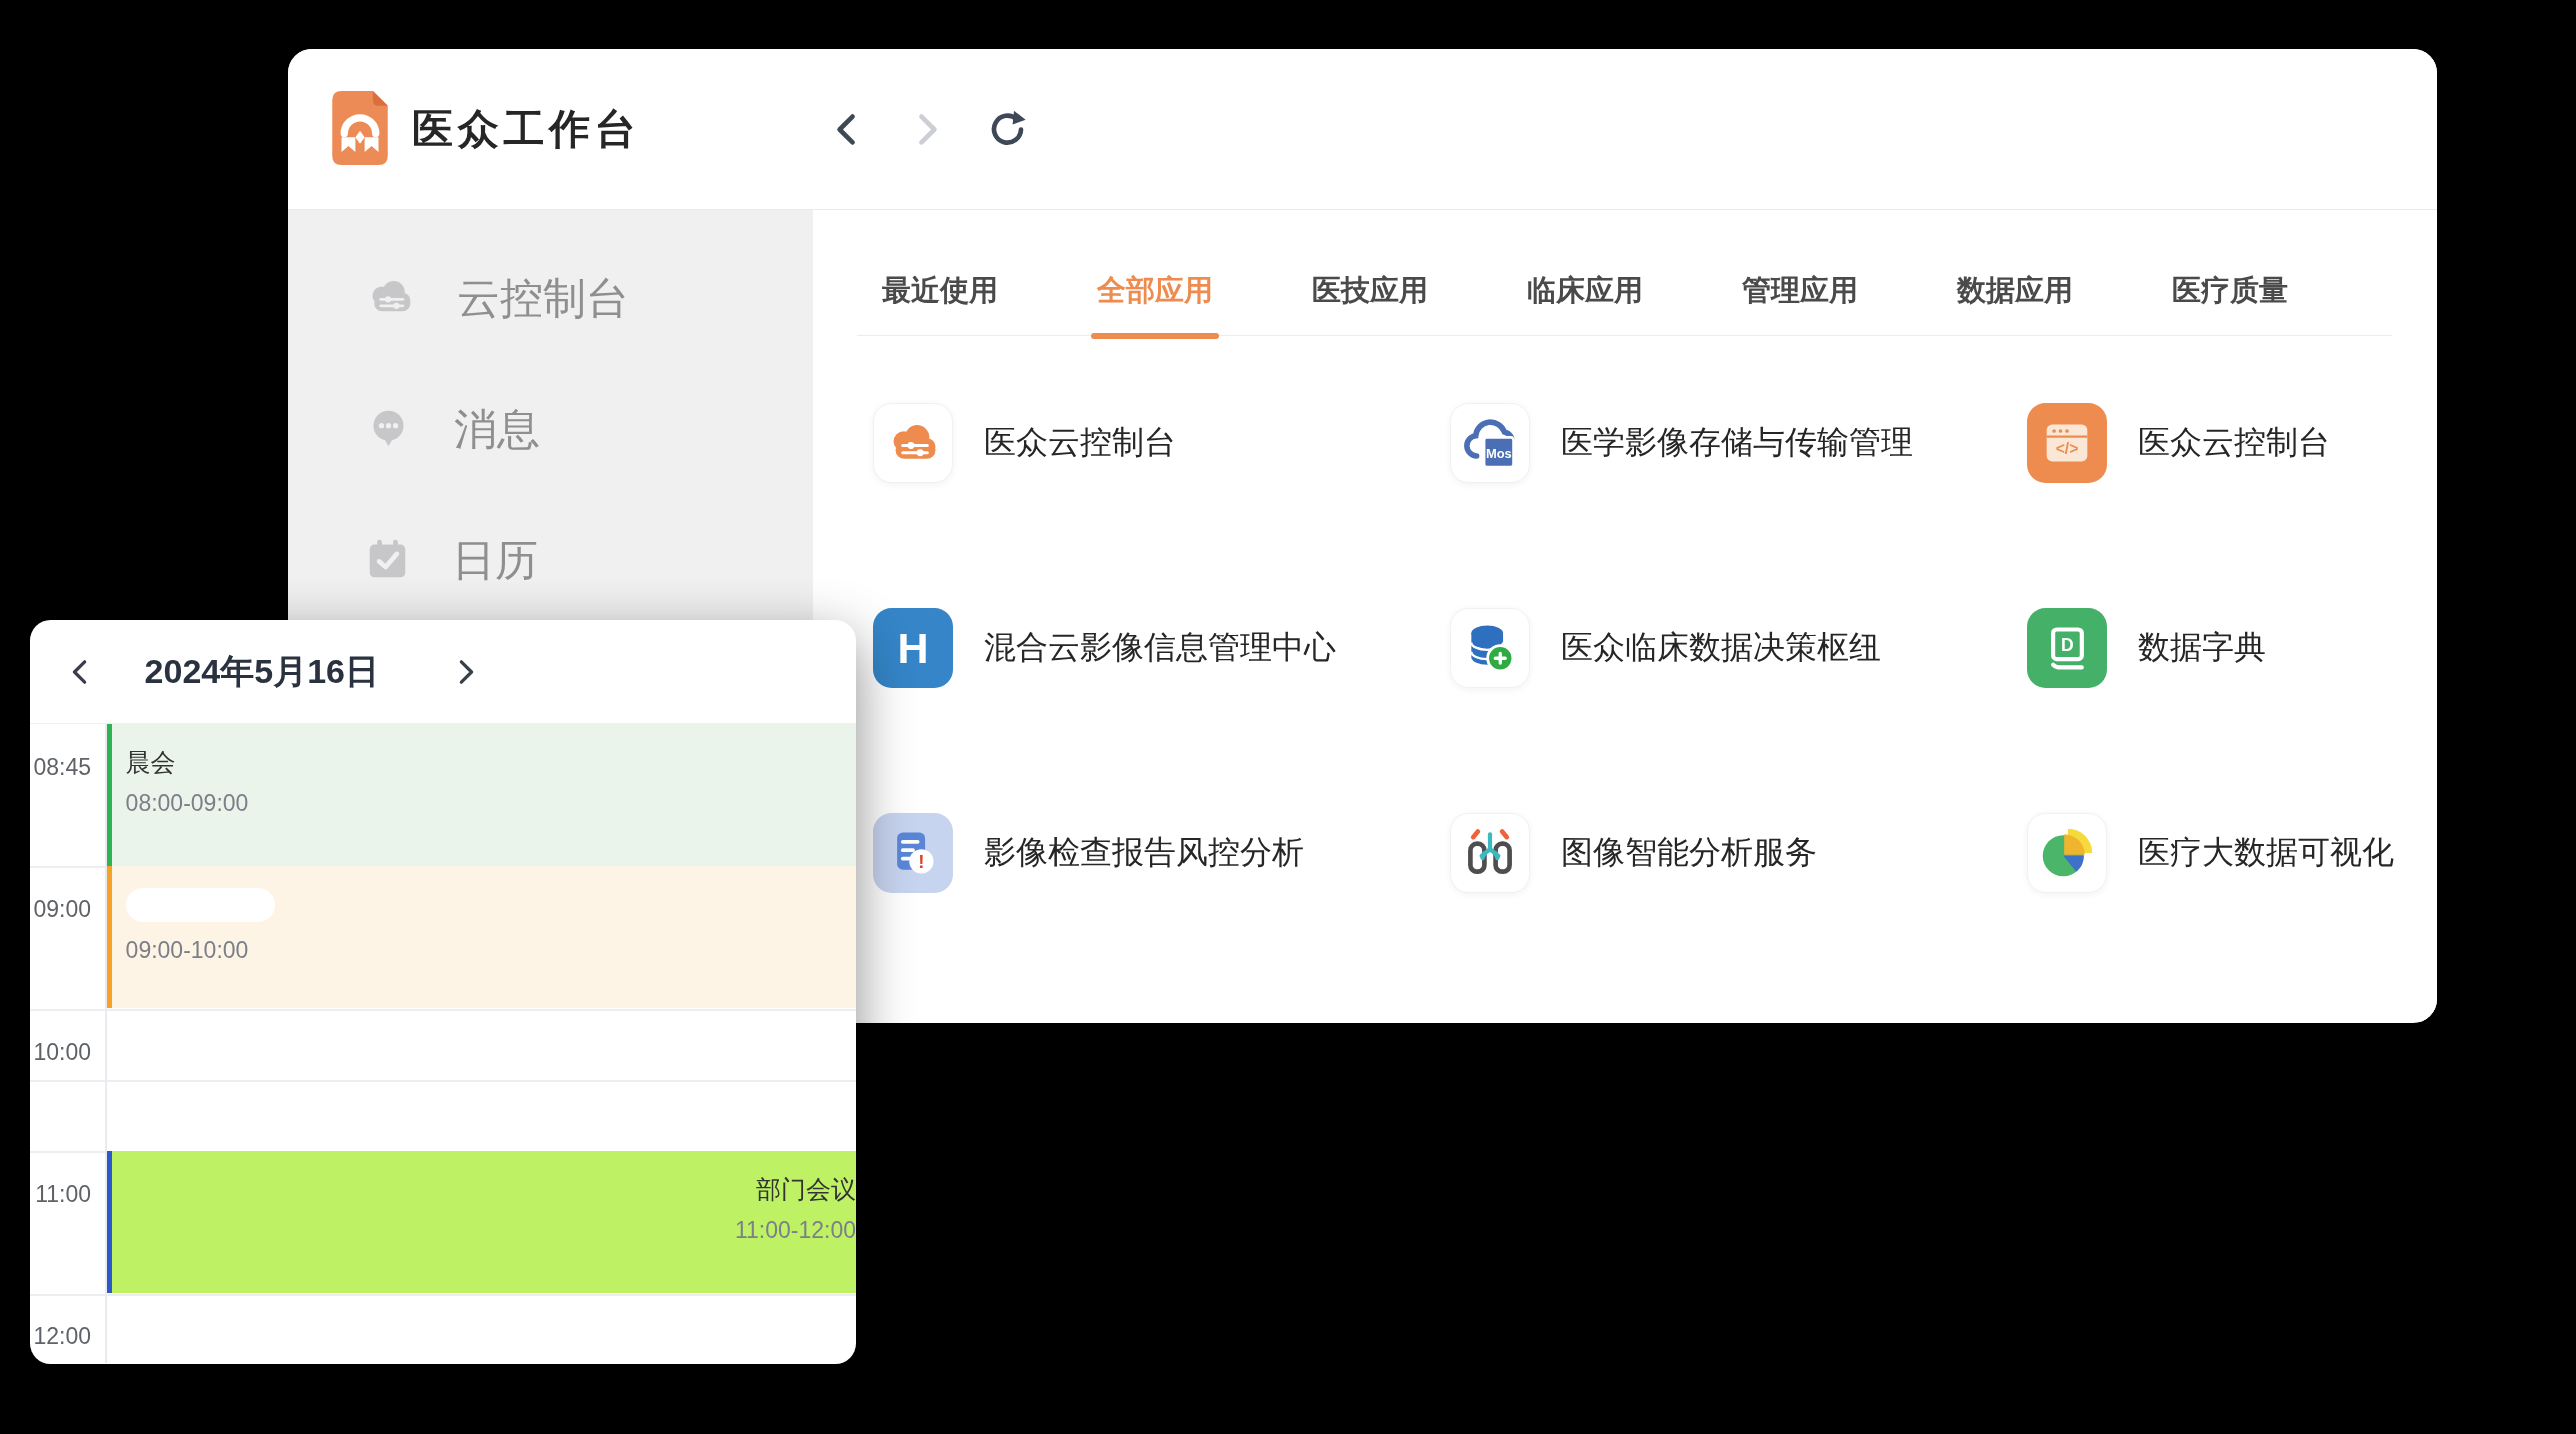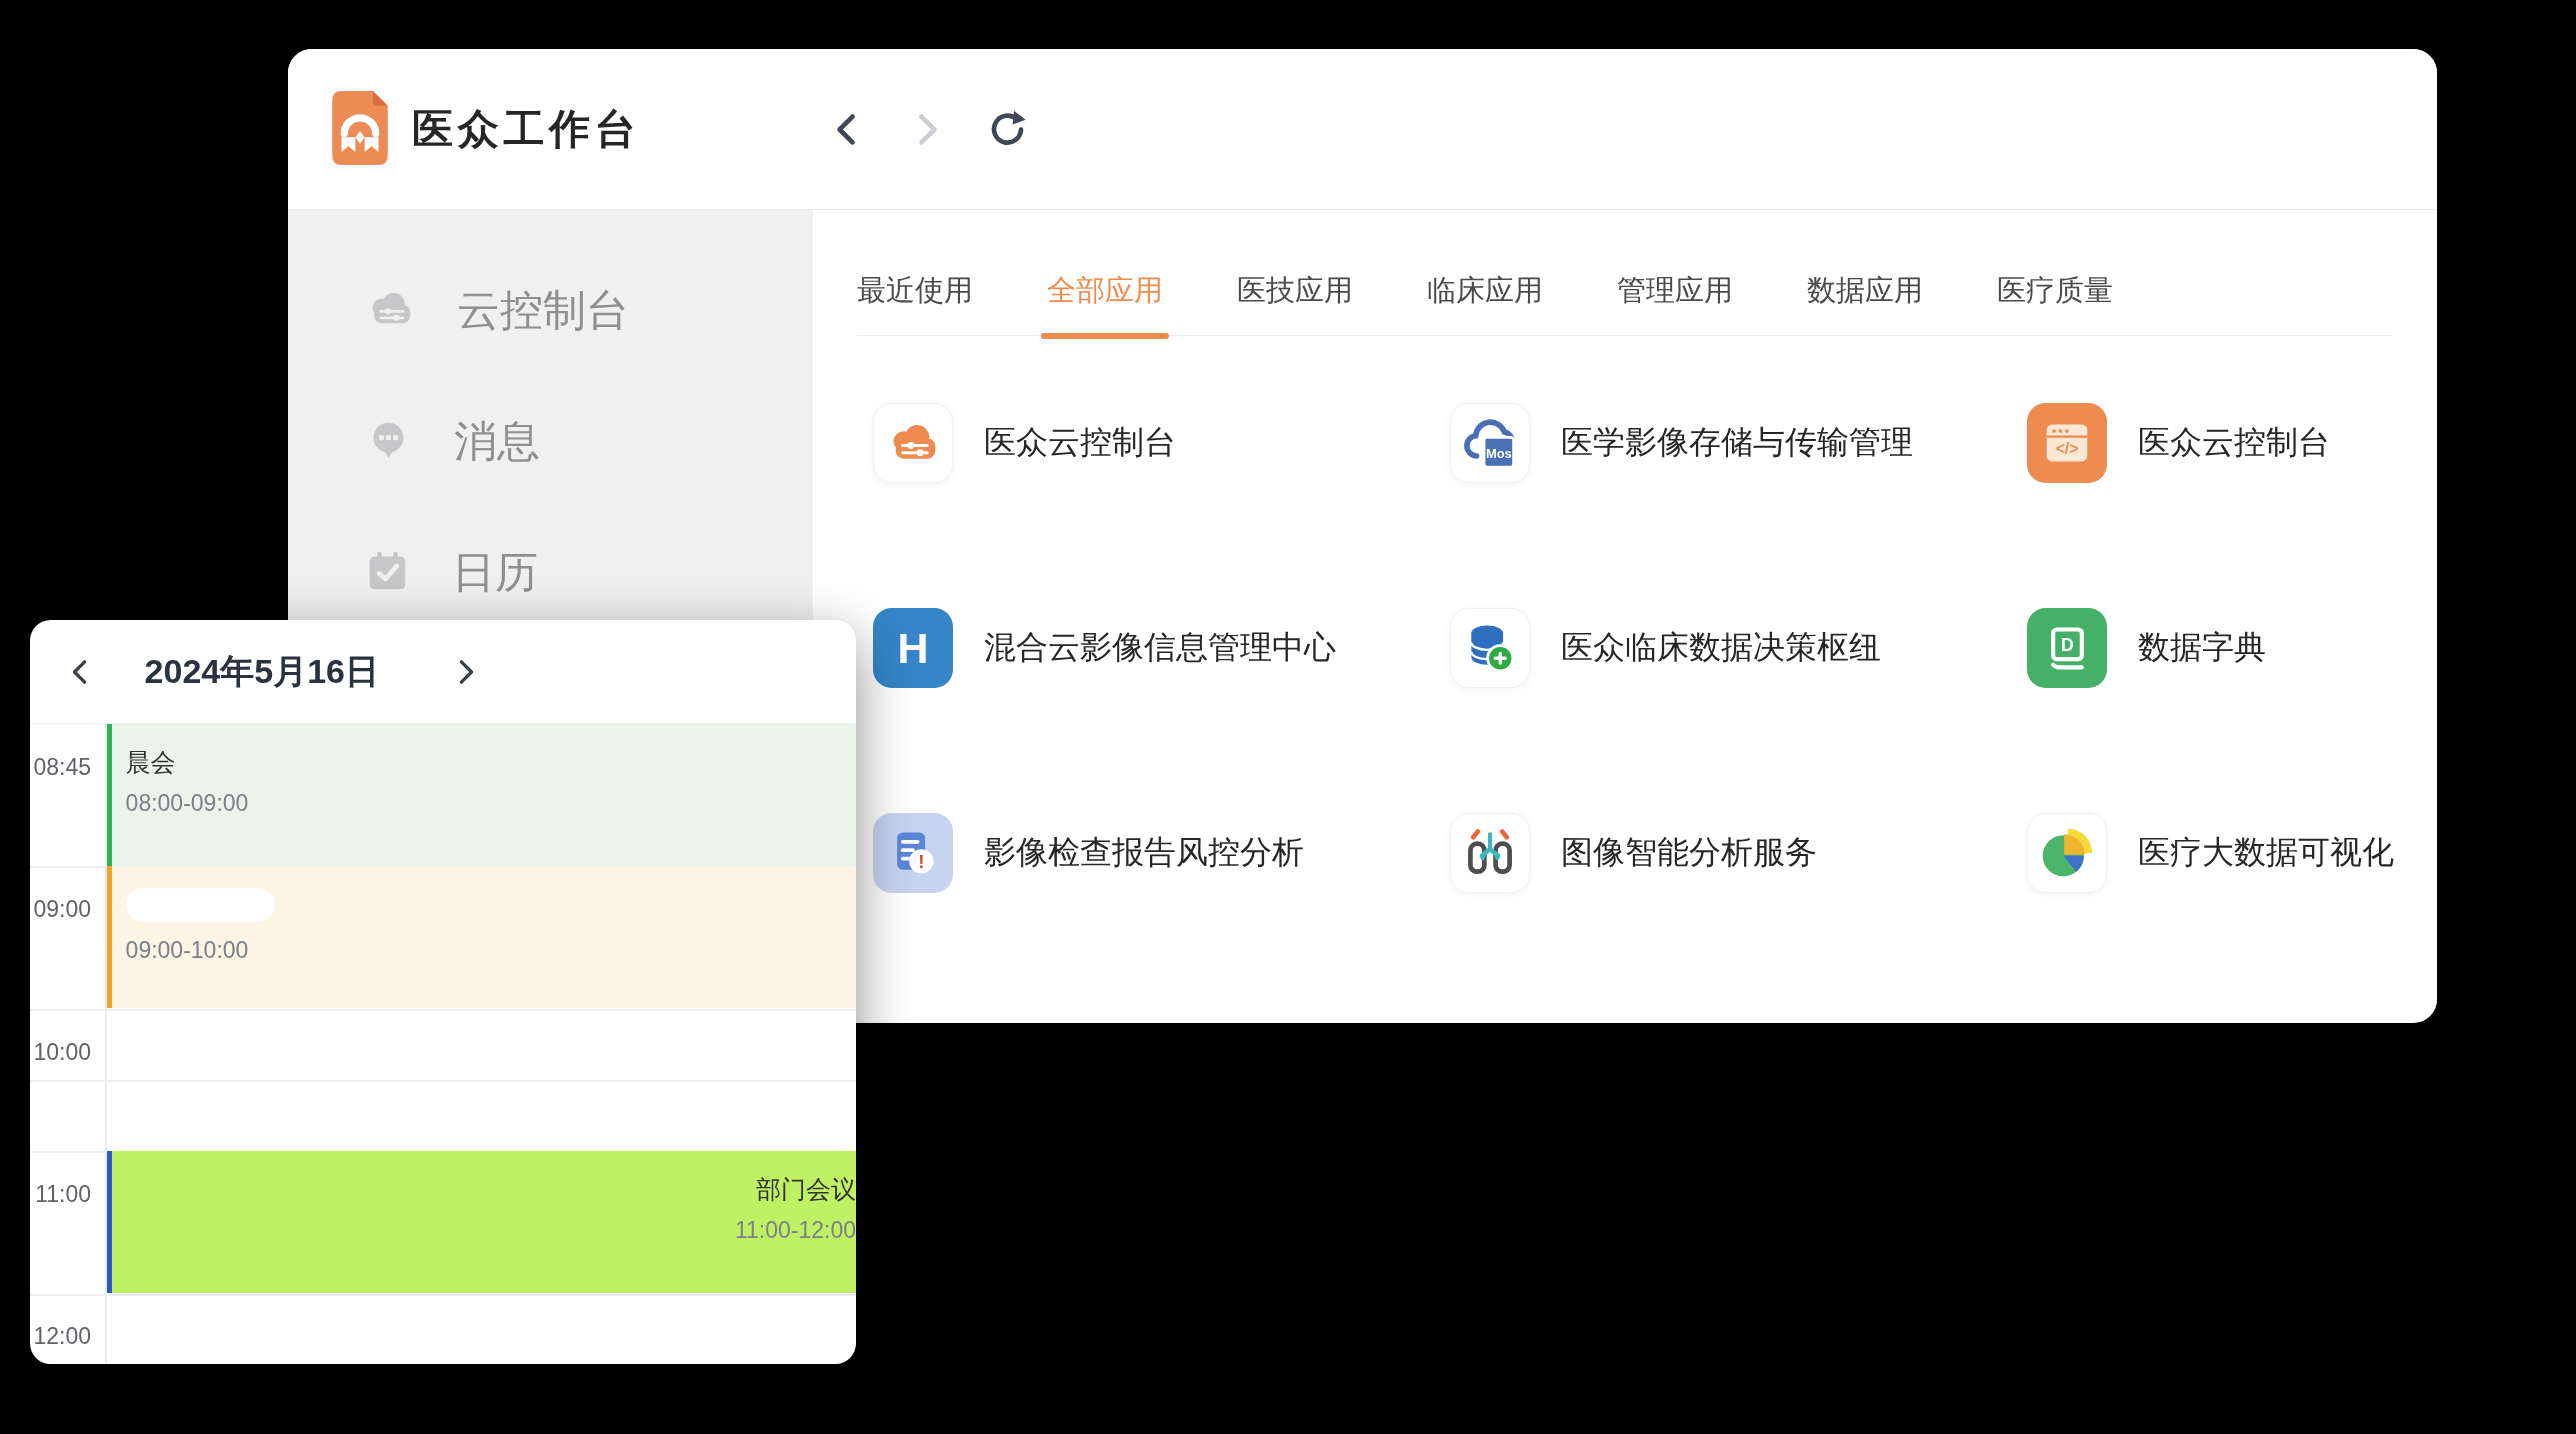--- a/index.html
+++ b/index.html
@@ -12,28 +12,28 @@
             background:#fff; border-radius:24px; overflow:hidden; z-index:1; }
   .titlebar { height:161px; background:#fff; border-bottom:1.9px solid #e9e9e9;
               display:flex; align-items:center; }
   .logo { margin-left:44px; flex:none; }
   .app-title { margin-left:24px; font-size:41px; font-weight:700; color:#262626; letter-spacing:4.7px; }
   .navbtns { margin-left:186px; display:flex; align-items:center; gap:39px; }
   .navbtn { width:41px; height:41px; border:none; background:transparent; cursor:pointer;
             display:flex; align-items:center; justify-content:center; padding:0; }
 
   .winbody { display:flex; height:812px; }
-  .sidebar { width:525px; background:#f0f0f1; padding-top:35px; flex:none; }
+  .sidebar { width:525px; background:#f0f0f1; padding-top:23px; flex:none; }
   .side-item { height:131px; display:flex; align-items:center; gap:43px; padding-left:78px; cursor:pointer; }
   .side-item .slabel { font-size:43px; color:#8f8f8f; }
 
   .content { flex:1; position:relative; background:#fff; min-width:0; }
   .tabs { position:absolute; top:61px; left:44px; right:45px; display:flex; gap:74px;
           border-bottom:1.9px solid #ececec; padding-bottom:24px; }
-  .tab { font-size:29px; color:#4a4a4a; font-weight:400; position:relative; cursor:pointer; white-space:nowrap; }
+  .tab { font-size:29px; color:#4a4a4a; font-weight:700; position:relative; cursor:pointer; white-space:nowrap;margin-left:25px; }
   .tab.active { color:#ee8c50; }
   .tab.active::after { content:""; position:absolute; left:-5.6px; right:-5.6px; bottom:-28px;
           height:6.5px; border-radius:3.7px; background:#ee8c50; }
 
   .appgrid { position:absolute; top:193px; left:60px; right:0;
              display:grid; grid-template-columns:577px 577px minmax(0,1fr); grid-auto-rows:205px; }
   .app { display:flex; align-items:center; gap:31px; align-self:start; cursor:pointer; }
   .tile { width:80px; height:80px; border-radius:18.6px; flex:none;
           display:flex; align-items:center; justify-content:center; }
   .tile.white { background:#fff; border:1.9px solid #f1f1f2; box-shadow:0 1.9px 7.4px rgba(0,0,0,.05); }

